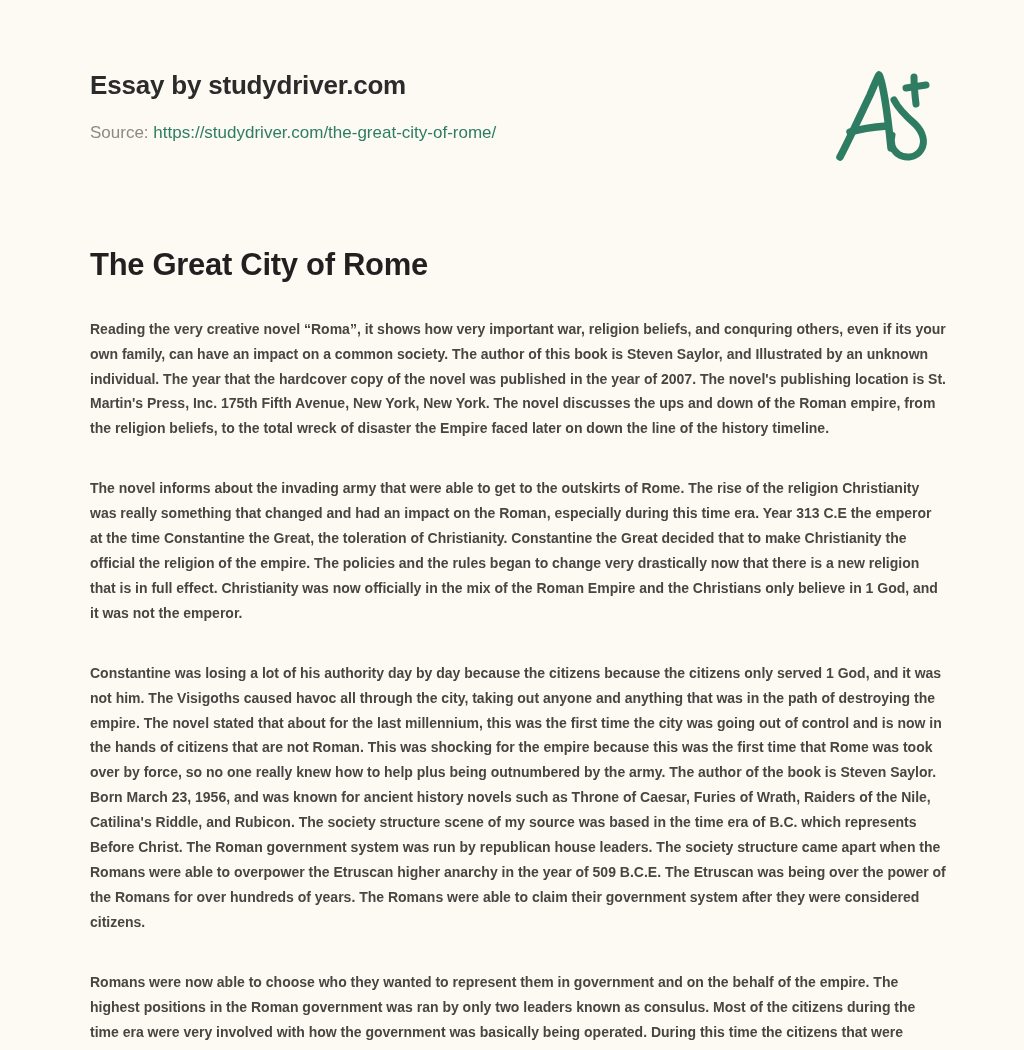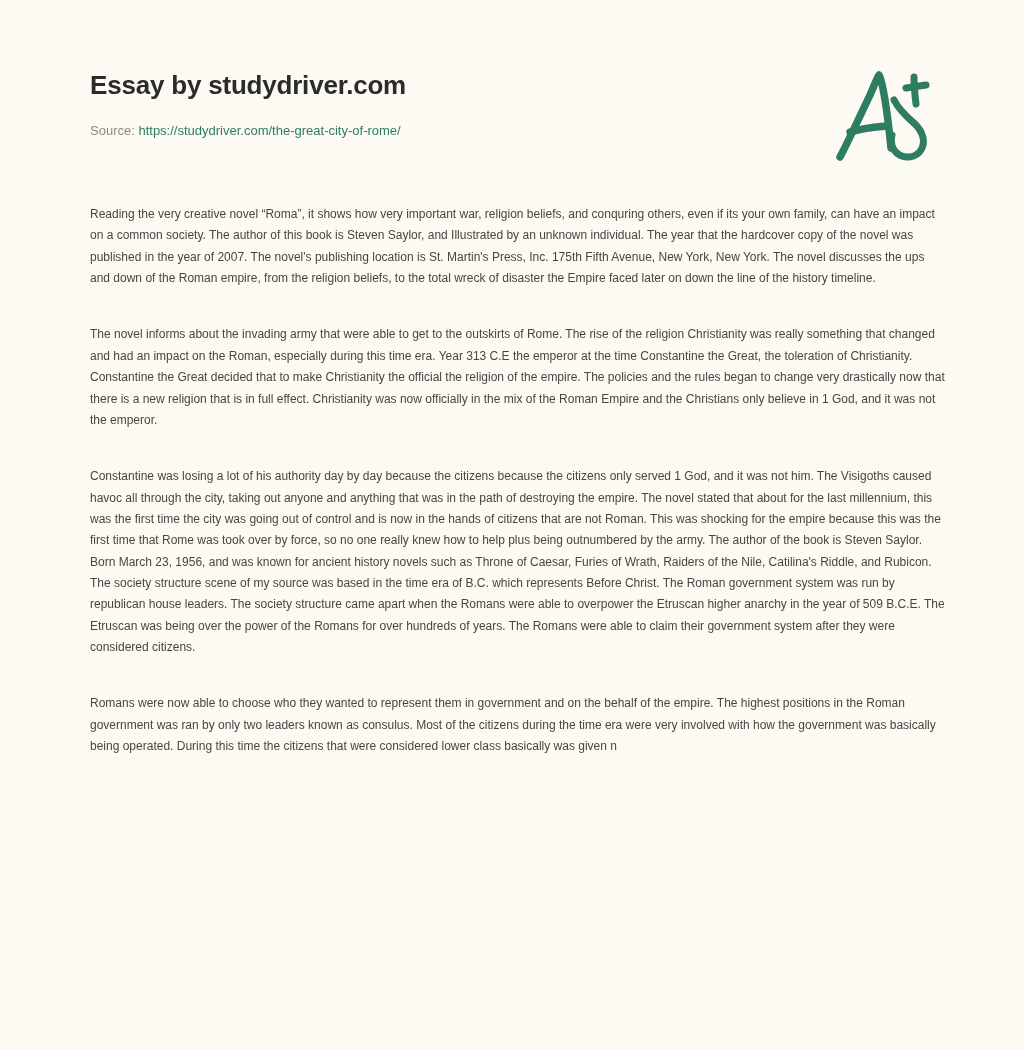--- a/index.html
+++ b/index.html
@@ -34,21 +34,21 @@
   }
   .brand-line {
     font-size: 26px;
     font-weight: 700;
     color: #2b2b2b;
     letter-spacing: -0.2px;
     line-height: 1.2;
     margin: 0 0 22px 0;
   }
   .source-line {
-    font-size: 13px;
+    font-size: 17px;
     line-height: 1.2;
     color: #8d8a86;
     white-space: nowrap;
   }
   .source-url {
     color: #2e7d63;
     text-decoration: none;
   }
 
   
@@ -70,25 +70,26 @@
   }
   .doc-title {
     font-size: 31px;
     font-weight: 700;
     color: #231f20;
     letter-spacing: -0.3px;
     margin: 74px 0 0 0;
     line-height: 1.25;
   }
   .para {
-    font-size: 12px;
+    font-size: 14px;
     line-height: 1.78;
     color: #4a4542;
     margin: 0;
     text-align: left;
+    font-weight: bold;
   }
   .para.first {
     margin-top: 32px;
   }
   .para + .para {
     margin-top: 35px;
   }
   .para.truncated {
     max-height: 118px;
     overflow: hidden;
@@ -116,20 +117,21 @@
 
         <path d="M80 26 L 100 23" stroke-width="7"></path>
         <path d="M88 15 C 88 24, 89 34, 90 42" stroke-width="7"></path>
 
         <path d="M68 38 C 73 48, 82 56, 89 62 C 97 70, 100 80, 95 88 C 90 96, 79 97, 72 92 C 66 88, 64 80, 66 73" stroke-width="7"></path>
       </svg>
     </div>
   </div>
 
   <div class="doc">
+    <h1 class="doc-title">The Great City of Rome</h1>
 
     <p class="para first">Reading the very creative novel “Roma”, it shows how very important war, religion beliefs, and conquring others, even if its your own family, can have an impact on a common society. The author of this book is Steven Saylor, and Illustrated by an unknown individual. The year that the hardcover copy of the novel was published in the year of 2007. The novel's publishing location is St. Martin's Press, Inc. 175th Fifth Avenue, New York, New York. The novel discusses the ups and down of the Roman empire, from the religion beliefs, to the total wreck of disaster the Empire faced later on down the line of the history timeline.</p>
     <p class="para">The novel informs about the invading army that were able to get to the outskirts of Rome. The rise of the religion Christianity was really something that changed and had an impact on the Roman, especially during this time era. Year 313 C.E the emperor at the time Constantine the Great, the toleration of Christianity. Constantine the Great decided that to make Christianity the official the religion of the empire. The policies and the rules began to change very drastically now that there is a new religion that is in full effect. Christianity was now officially in the mix of the Roman Empire and the Christians only believe in 1 God, and it was not the emperor.</p>
     <p class="para">Constantine was losing a lot of his authority day by day because the citizens because the citizens only served 1 God, and it was not him. The Visigoths caused havoc all through the city, taking out anyone and anything that was in the path of destroying the empire. The novel stated that about for the last millennium, this was the first time the city was going out of control and is now in the hands of citizens that are not Roman. This was shocking for the empire because this was the first time that Rome was took over by force, so no one really knew how to help plus being outnumbered by the army. The author of the book is Steven Saylor. Born March 23, 1956, and was known for ancient history novels such as Throne of Caesar, Furies of Wrath, Raiders of the Nile, Catilina's Riddle, and Rubicon. The society structure scene of my source was based in the time era of B.C. which represents Before Christ. The Roman government system was run by republican house leaders. The society structure came apart when the Romans were able to overpower the Etruscan higher anarchy in the year of 509 B.C.E. The Etruscan was being over the power of the Romans for over hundreds of years. The Romans were able to claim their government system after they were considered citizens.</p>
     <p class="para truncated">Romans were now able to choose who they wanted to represent them in government and on the behalf of the empire. The highest positions in the Roman government was ran by only two leaders known as consulus. Most of the citizens during the time era were very involved with how the government was basically being operated. During this time the citizens that were considered lower class basically was given n</p>
   </div>
 
 </div>
 
 </body></html>

